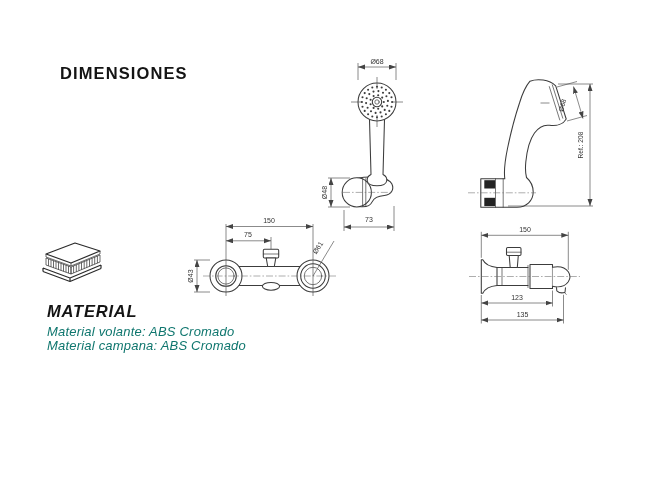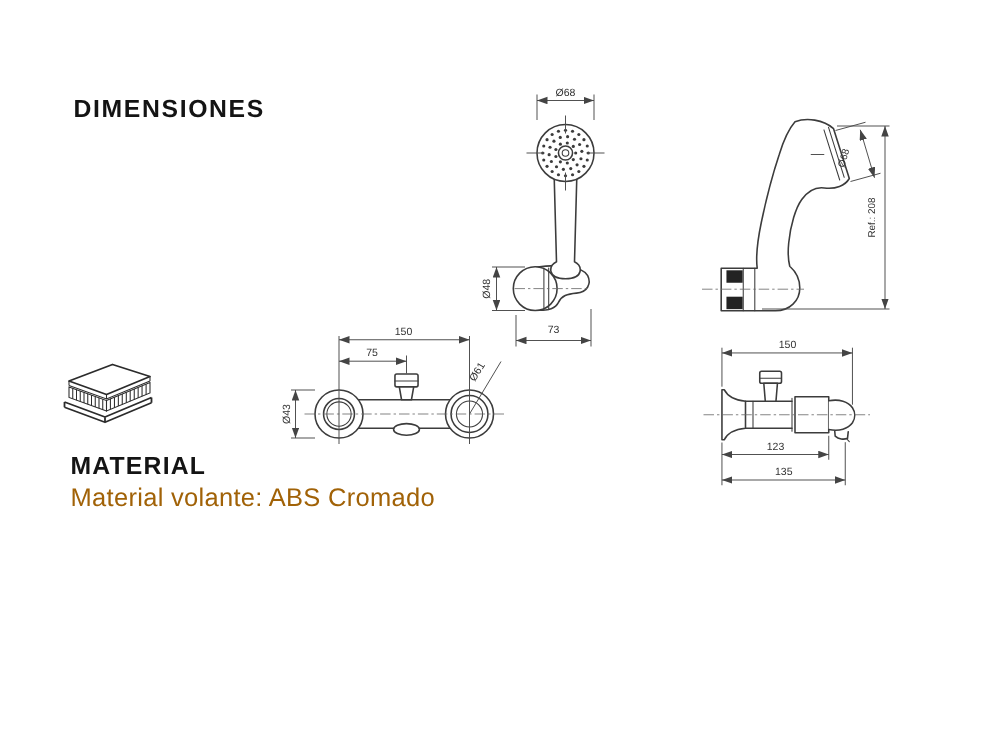--- a/index.html
+++ b/index.html
@@ -4,30 +4,30 @@
 <style>
   html,body{margin:0;padding:0;}
   body{
     width:667px;height:500px;position:relative;overflow:hidden;
     background:#ffffff;
     font-family:"Liberation Sans", sans-serif;
     color:#1a1a1a;
   }
   .abs{position:absolute;}
   #dimensiones-heading{
-    left:49px;top:64px;
+    left:60px;top:64px;
     font-size:16.5px;font-weight:700;letter-spacing:1.1px;color:#141414;
   }
-  #material-block{left:47px;top:302px;}
+  #material-block{left:47px;top:302px;font-style:italic;}
   #material-heading{
     font-size:16.5px;font-weight:700;letter-spacing:0.8px;color:#141414;
     margin:0 0 4px 0;
   }
   .material-line{
-    font-size:17px;line-height:13.6px;letter-spacing:0.2px;color:#a16207;
+    font-size:13px;line-height:13.6px;letter-spacing:0.2px;color:#0f766e;
   }
   svg{position:absolute;left:0;top:0;}
   .ol{fill:none;stroke:#3c3c3c;stroke-width:1.05;stroke-linejoin:round;stroke-linecap:round;}
   .olw{fill:#ffffff;stroke:#3c3c3c;stroke-width:1.05;stroke-linejoin:round;stroke-linecap:round;}
   .thin{stroke-width:0.7;}
   .dim{fill:none;stroke:#4c4c4c;stroke-width:0.65;}
   .cl{fill:none;stroke:#6a6a6a;stroke-width:0.55;stroke-dasharray:7 2 1.6 2;}
   .dtx{font-family:"Liberation Sans",sans-serif;font-size:7px;fill:#333;}
   .dtx6{font-family:"Liberation Sans",sans-serif;font-size:6.6px;fill:#333;}
   .dots{fill:#3c3c3c;}
@@ -240,13 +240,14 @@
       </g>
     <path class="ic" d="M5,28 L32,38 L63,25 M5,28 V31.5 M32,38 V41.5 M63,25 V28.5 M5,31.5 L32,41.5 L63,28.5"></path>
   </g>
 </svg>
 
 <div class="abs" id="dimensiones-heading">DIMENSIONES</div>
 
 <div class="abs" id="material-block">
   <h2 id="material-heading">MATERIAL</h2>
   <div class="material-line">Material volante: ABS Cromado</div>
+  <div class="material-line">Material campana: ABS Cromado</div>
 </div>
 
 </body></html>

